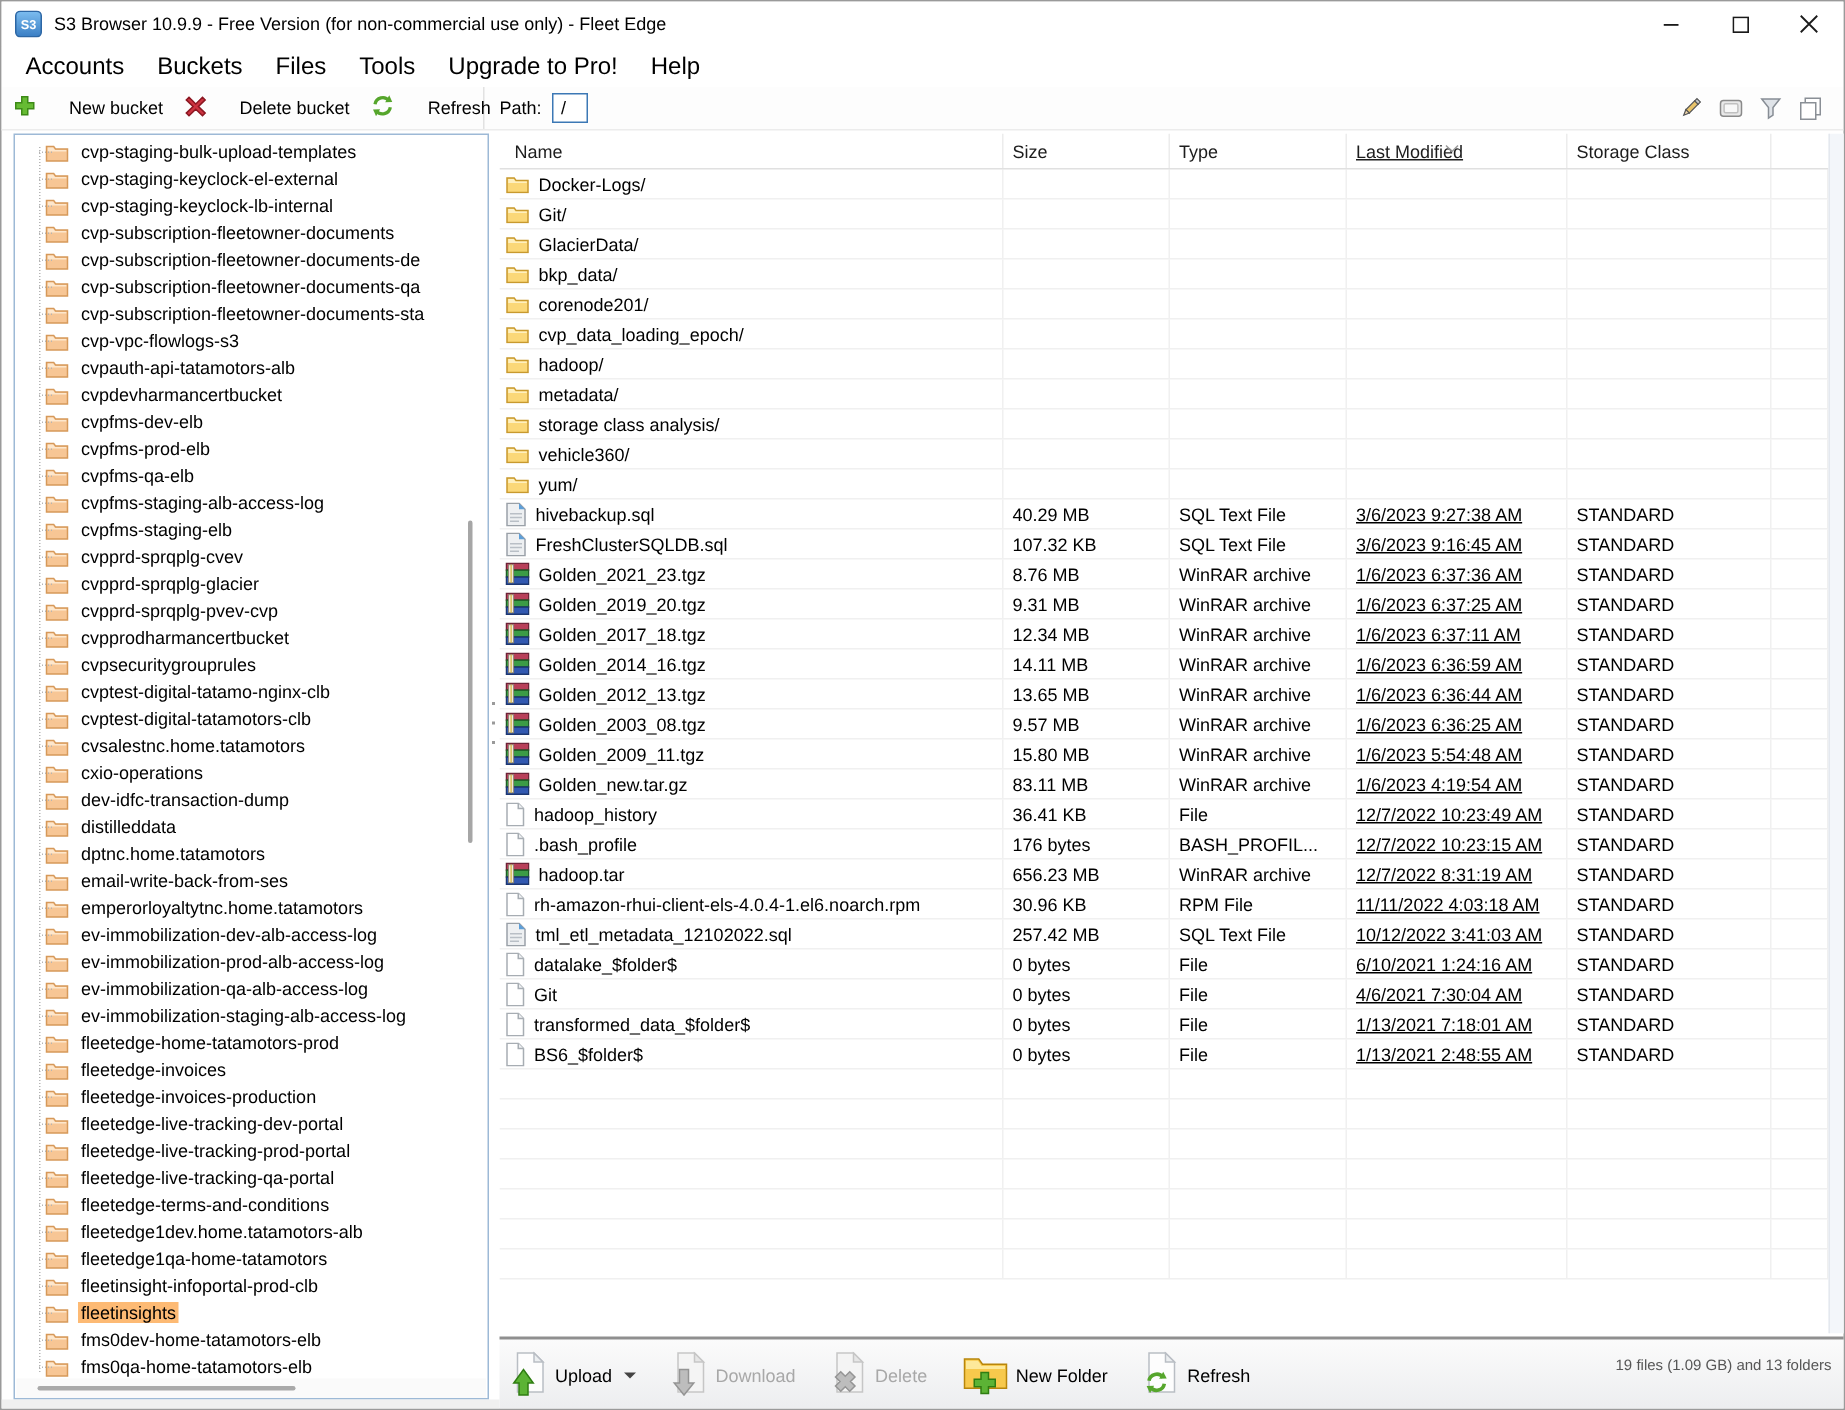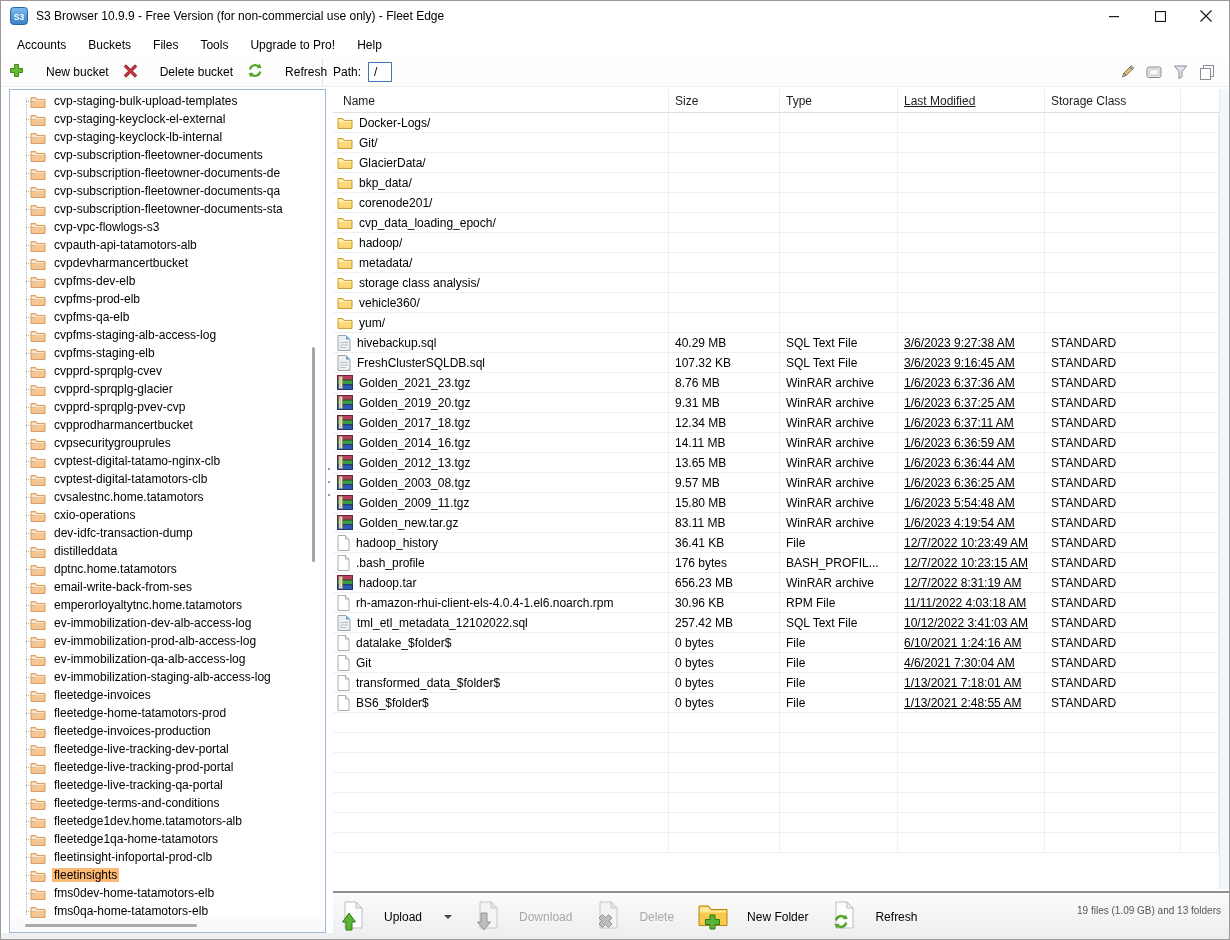--- a/index.html
+++ b/index.html
@@ -7,21 +7,21 @@
   .window{position:relative;width:1230px;height:940px;background:#fff;border:1px solid #9a9a9a;
     font-family:"Liberation Sans",sans-serif;color:#000;overflow:hidden;}
   
   .titlebar{height:30px;display:flex;align-items:center;padding-left:9px;background:#fff;}
   .app-logo{width:18px;height:18px;flex:0 0 auto;}
   .title-text{font-size:12px;margin-left:8px;white-space:nowrap;}
   .win-controls{margin-left:auto;display:flex;height:30px;}
   .win-btn{width:46px;height:30px;display:flex;align-items:center;justify-content:center;}
   
   .menubar{height:27px;display:flex;align-items:center;padding-left:5px;background:#fff;}
-  .menu-item{font-size:12px;padding:5px 11px;cursor:default;white-space:nowrap;}
+  .menu-item{font-size:16px;padding:5px 11px;cursor:default;white-space:nowrap;}
   
   .toolbar{height:29px;display:flex;align-items:stretch;border-bottom:1px solid #ececec;background:#fdfdfd;}
   .toolbar-left{width:322px;display:flex;align-items:center;gap:14px;padding-left:8px;border-right:1px solid #e2e2e2;}
   .tool-btn{display:flex;align-items:center;gap:22px;font-size:12px;white-space:nowrap;}
   .toolbar-right{flex:1;display:flex;align-items:center;padding-left:10px;}
   .path-label{font-size:12px;}
   .path-input{width:24px;height:20px;margin-left:7px;border:1px solid #3c78b5;font-size:12px;
     font-family:"Liberation Sans",sans-serif;padding:0 5px;outline:none;}
   .path-icons{margin-left:auto;display:flex;align-items:center;gap:11px;padding-right:14px;}
   .path-icons span{display:flex;}
@@ -56,21 +56,21 @@
   .sort-indicator{position:absolute;left:630px;top:0;}
   .tbody{width:886px;}
   .tr{display:flex;height:20px;border-bottom:1px solid #f0f0f0;}
   .td{font-size:12px;padding:3px 0 0 6px;border-right:1px solid #f0f0f0;white-space:nowrap;overflow:hidden;}
   .td.c-name{display:flex;align-items:center;gap:6px;padding:0 0 0 4px;}
   .td .icon{display:flex;flex:0 0 auto;}
   .td .fname{font-size:12px;}
   
   .bottombar{position:absolute;left:332px;top:890px;width:898px;height:50px;border-top:2px solid #8f8f8f;
     background:linear-gradient(#fbfbfb,#ecedef);display:flex;align-items:center;gap:24px;padding-left:8px;}
-  .bottom-btn{display:flex;align-items:center;gap:19px;font-size:12px;white-space:nowrap;}
+  .bottom-btn{display:flex;align-items:center;gap:5px;font-size:12px;white-space:nowrap;}
   .bottom-btn.disabled{color:#a8a8a8;}
   .caret{width:0;height:0;border-left:4px solid transparent;border-right:4px solid transparent;
     border-top:4px solid #444;margin-left:3px;}
   .statusbar-text{position:absolute;right:10px;top:12px;font-size:10px;color:#565656;}
   .below-sidebar{position:absolute;left:0;top:932px;width:332px;height:8px;background:#f0f0f0;}
 </style>
 </head>
 <body>
 
 <div class="window">
@@ -478,30 +478,30 @@
           </span>
           <span class="tree-label">ev-immobilization-staging-alb-access-log</span>
         </div>
         <div class="tree-row">
           <span class="icon">
             <svg width="16" height="13" viewBox="0 0 16 13">
               <path d="M1 2.6 h4.8 l1.3 1.8 H15 v8 H1 z" fill="#f7c695" stroke="#d6995a"></path>
               <path d="M1.8 3.4 h3.6 l1.2 1.6 h7.6 v1 H1.8 z" fill="#fde7cd"></path>
             </svg>
           </span>
+          <span class="tree-label">fleetedge-home-tatamotors-prod</span>
+        </div>
+        <div class="tree-row">
+          <span class="icon">
+            <svg width="16" height="13" viewBox="0 0 16 13">
+              <path d="M1 2.6 h4.8 l1.3 1.8 H15 v8 H1 z" fill="#f7c695" stroke="#d6995a"></path>
+              <path d="M1.8 3.4 h3.6 l1.2 1.6 h7.6 v1 H1.8 z" fill="#fde7cd"></path>
+            </svg>
+          </span>
           <span class="tree-label">fleetedge-invoices</span>
-        </div>
-        <div class="tree-row">
-          <span class="icon">
-            <svg width="16" height="13" viewBox="0 0 16 13">
-              <path d="M1 2.6 h4.8 l1.3 1.8 H15 v8 H1 z" fill="#f7c695" stroke="#d6995a"></path>
-              <path d="M1.8 3.4 h3.6 l1.2 1.6 h7.6 v1 H1.8 z" fill="#fde7cd"></path>
-            </svg>
-          </span>
-          <span class="tree-label">fleetedge-home-tatamotors-prod</span>
         </div>
         <div class="tree-row">
           <span class="icon">
             <svg width="16" height="13" viewBox="0 0 16 13">
               <path d="M1 2.6 h4.8 l1.3 1.8 H15 v8 H1 z" fill="#f7c695" stroke="#d6995a"></path>
               <path d="M1.8 3.4 h3.6 l1.2 1.6 h7.6 v1 H1.8 z" fill="#fde7cd"></path>
             </svg>
           </span>
           <span class="tree-label">fleetedge-invoices-production</span>
         </div>

